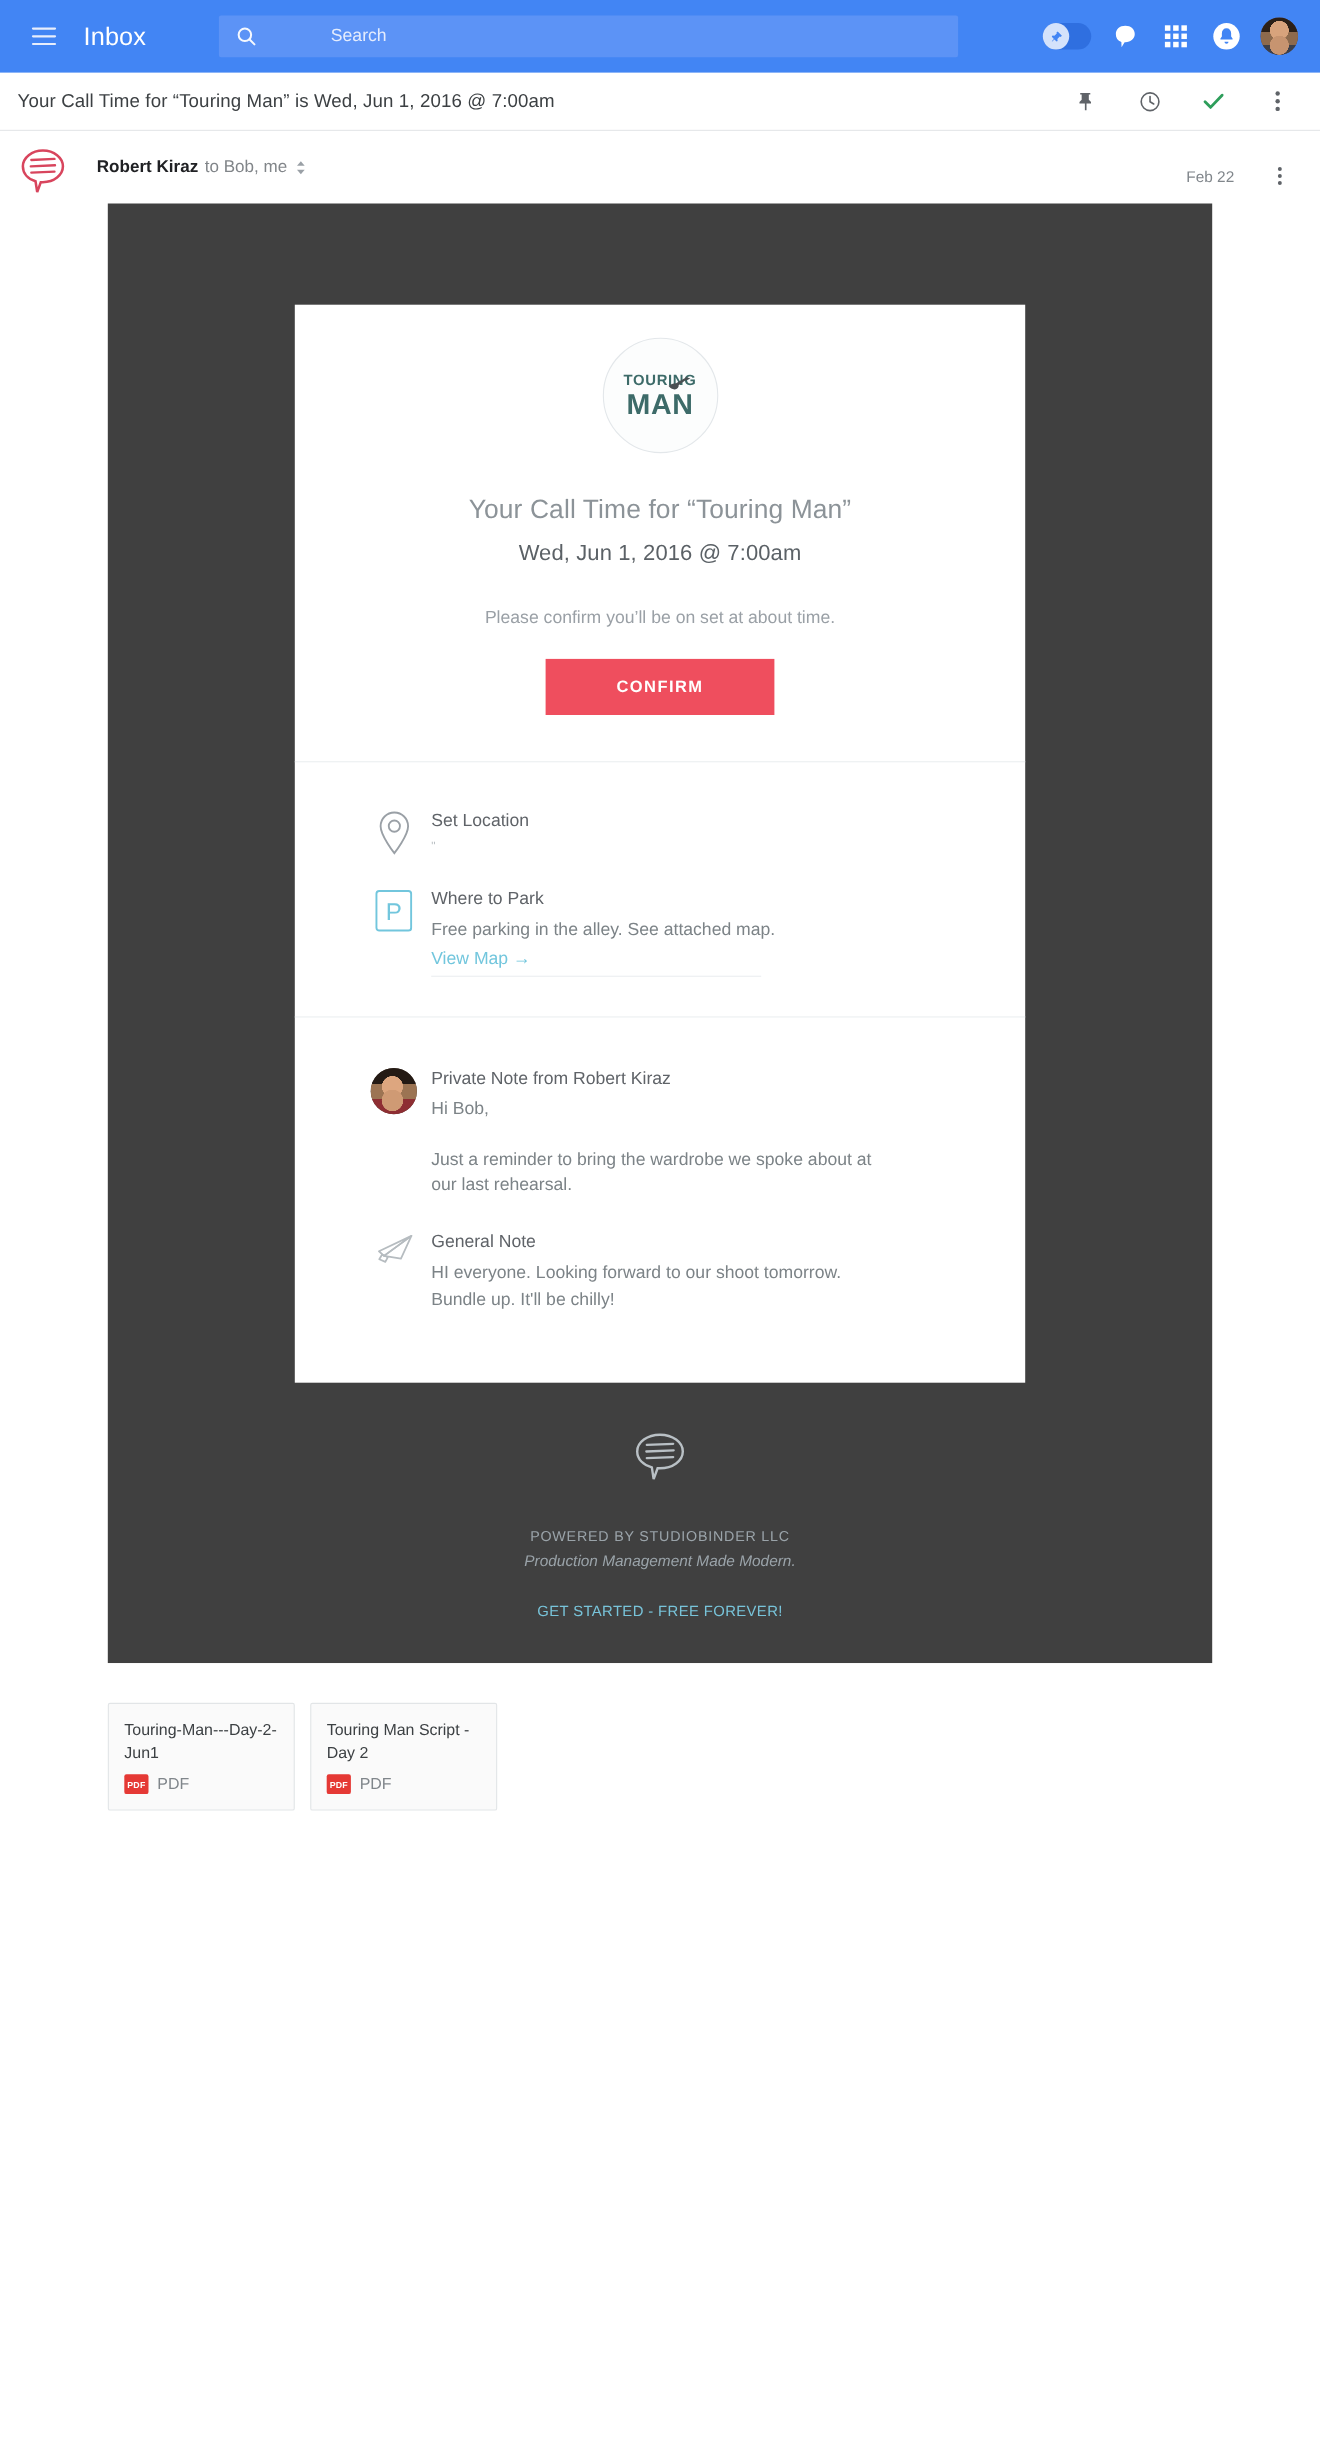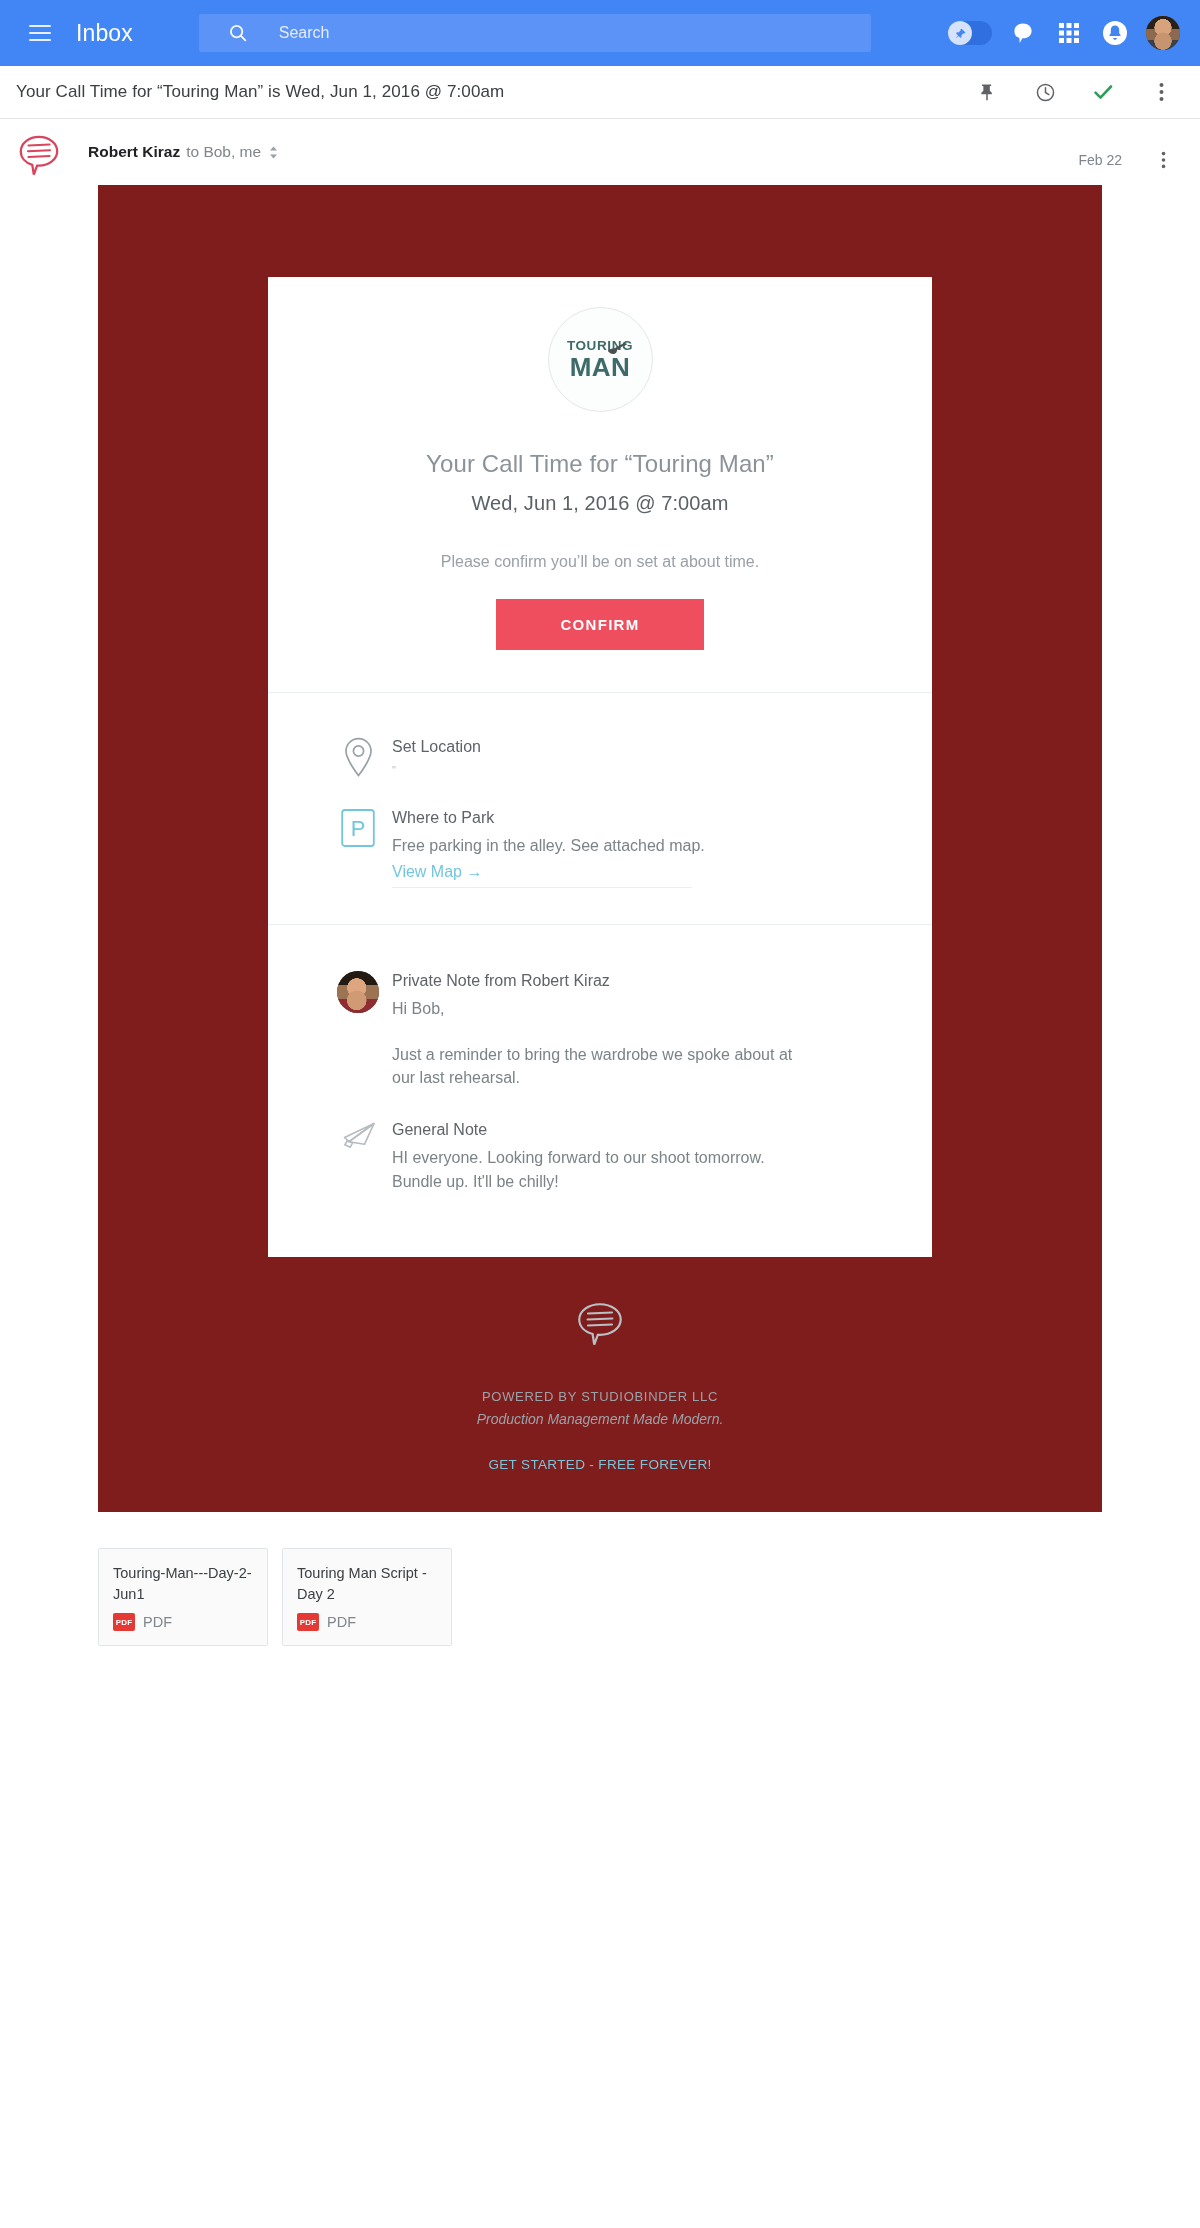--- a/index.html
+++ b/index.html
@@ -41,22 +41,23 @@
     flex: 0 0 auto;
   }
   .search-wrap {
     margin-left: 66px;
     width: 672px;
     height: 38px;
     background: #5c93f6;
     border-radius: 2px;
     display: flex;
     align-items: center;
-    padding: 0 28px;
+    padding: 0 14px;
     flex: 0 0 auto;
+    gap: 36px;
   }
   .search-icon { width: 22px; height: 22px; flex: 0 0 auto; opacity: .95; }
   .search-input {
     border: 0; background: transparent; outline: none;
     color: #ffffff;
     font-size: 16px;
     font-family: "Liberation Sans", sans-serif;
     margin-left: 30px;
     width: 100%;
   }
@@ -155,21 +156,21 @@
     margin-left: auto;
     display: flex; align-items: center; gap: 26px;
     padding-top: 10px;
   }
   .msg-date { font-size: 14px; color: #80868b; }
 
   
   .email-canvas {
     margin: 10px 0 0 98px;
     width: 1004px;
-    background: #7f1d1d;
+    background: #404040;
     padding: 92px 0 0 0;
   }
   .email-card {
     width: 664px;
     margin: 0 auto;
     background: #ffffff;
   }
   .card-top {
     padding: 30px 0 42px;
     text-align: center;

